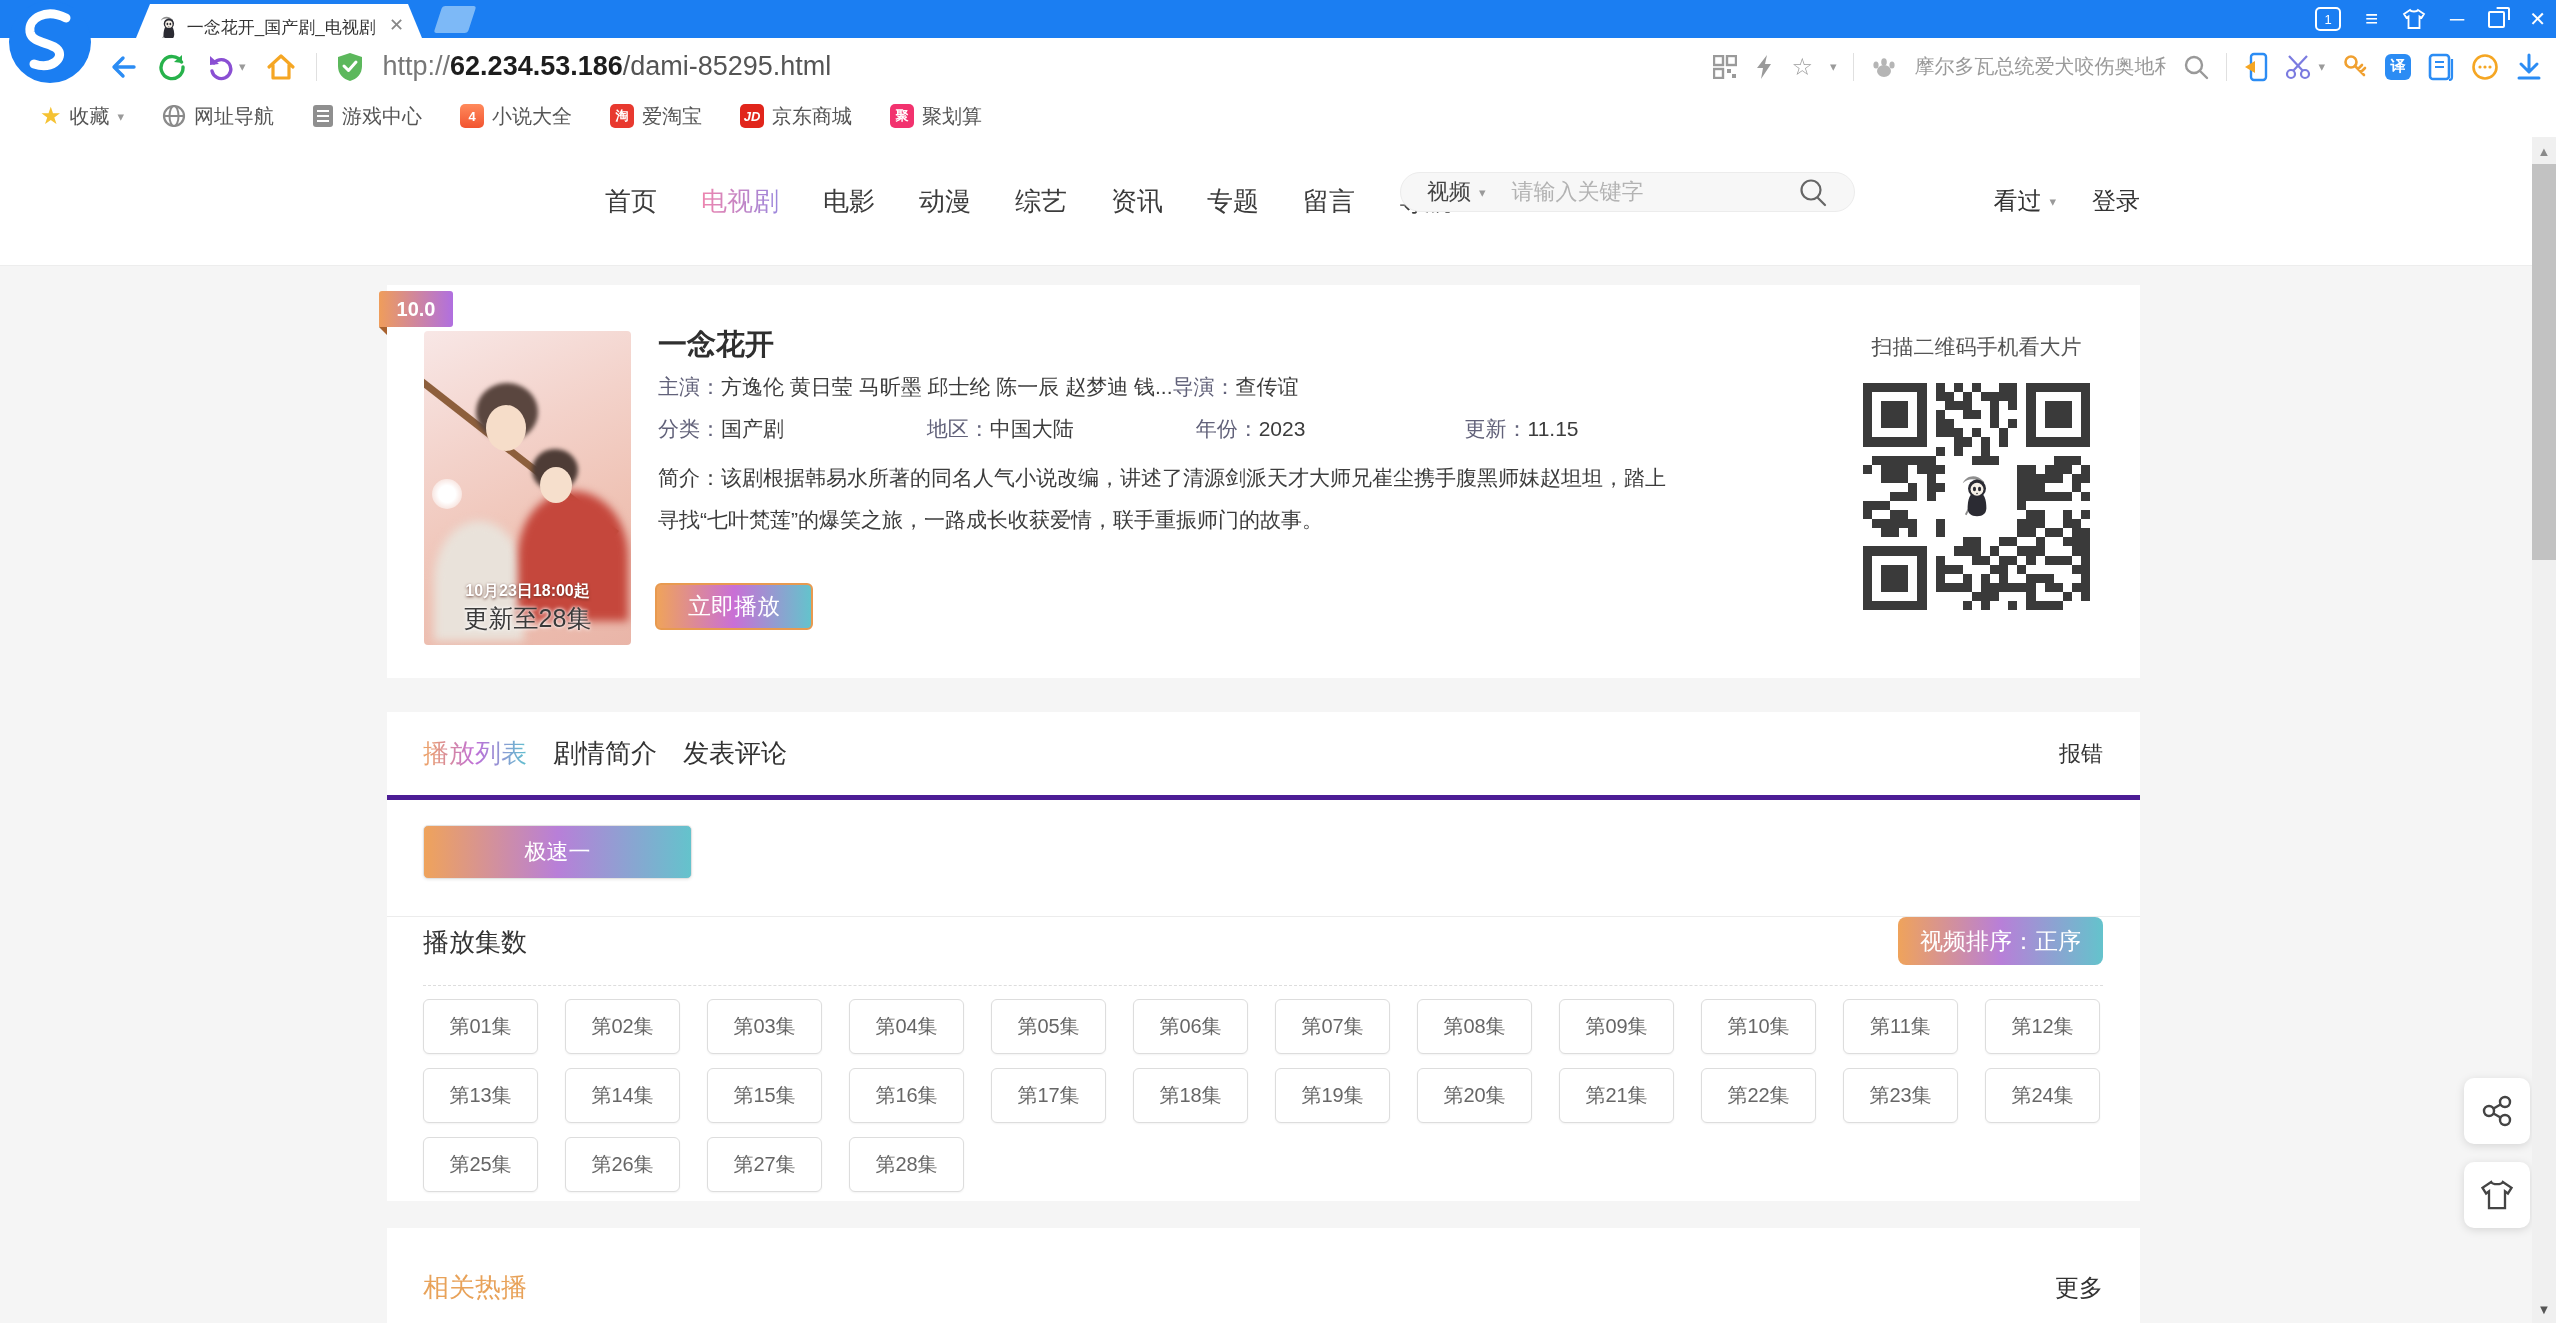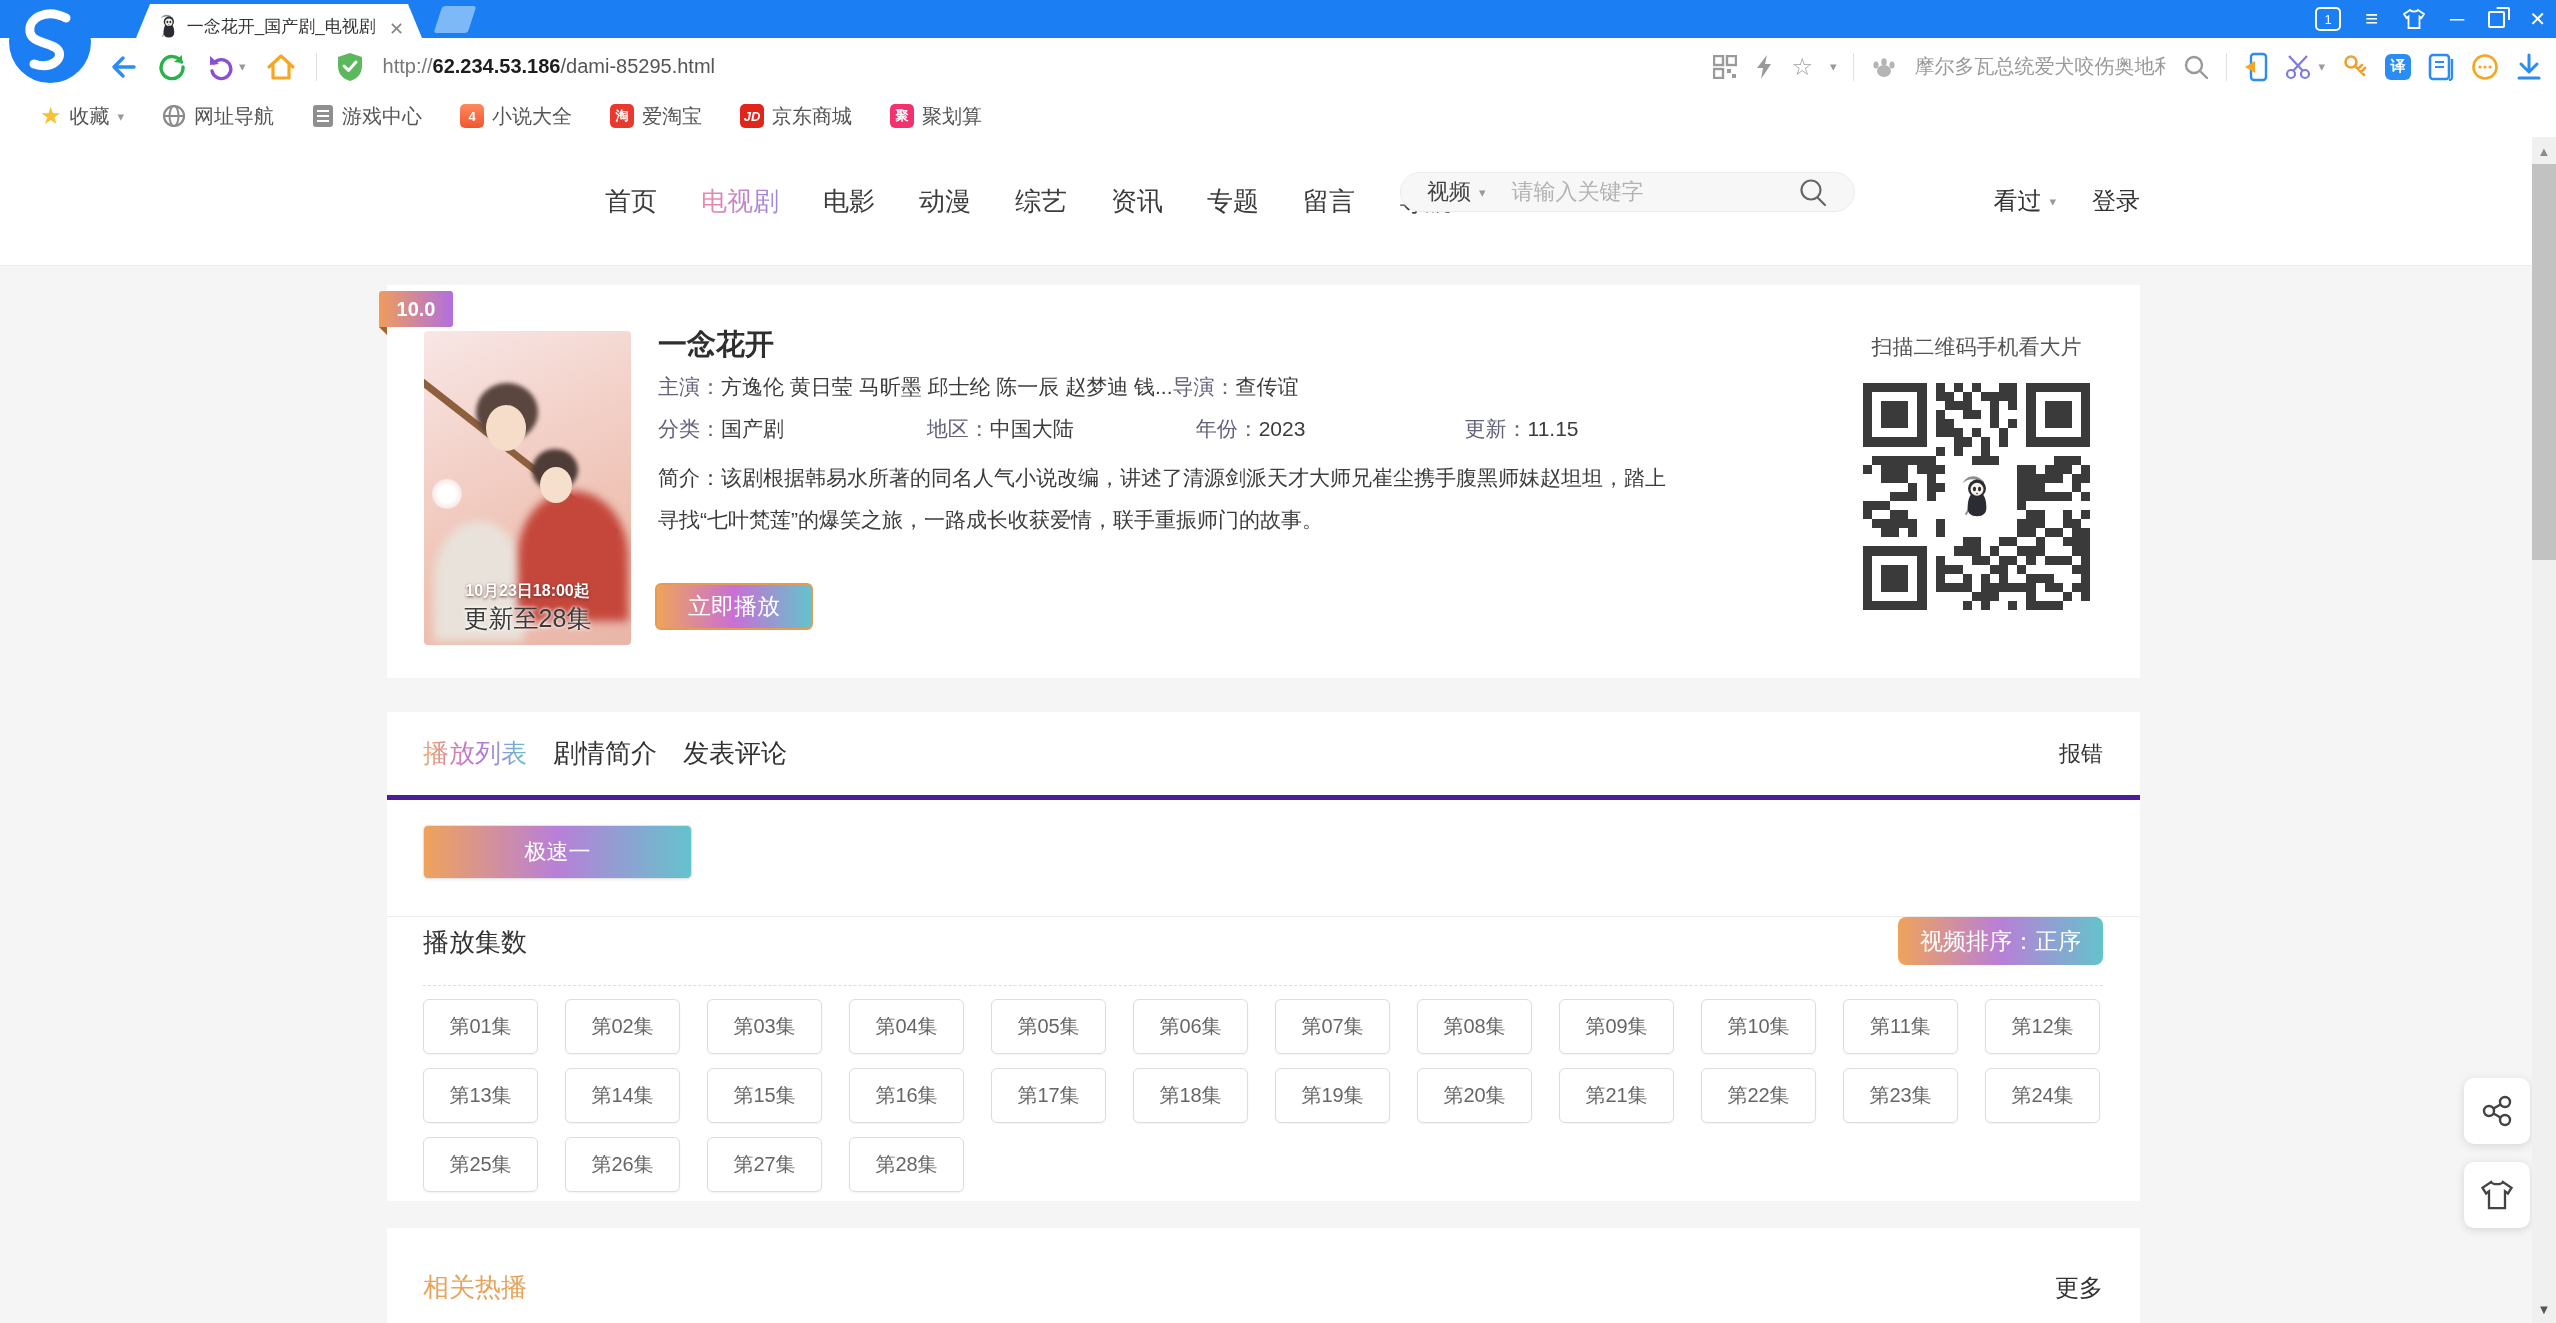--- a/index.html
+++ b/index.html
@@ -9,34 +9,34 @@
   [data-interactable="true"]{cursor:pointer;}
 
   
   .titlebar{position:absolute;left:0;top:0;width:2556px;height:38px;background:#1b7ef2;}
   .toolbar{position:absolute;left:0;top:38px;width:2556px;height:57px;background:#fff;}
   .bookmarkbar{position:absolute;left:0;top:95px;width:2556px;height:42px;background:#fff;border-bottom:1px solid #e6e6e6;}
 
   .sogou-logo{position:absolute;left:6px;top:0;width:88px;height:86px;z-index:30;}
   .tab{position:absolute;left:136px;top:4px;width:286px;height:34px;background:#fff;
        clip-path:polygon(14px 0,calc(100% - 14px) 0,100% 100%,0 100%);
-       display:flex;align-items:flex-end;padding:0 18px 0 24px;box-sizing:border-box;gap:9px;}
+       display:flex;align-items:flex-start;padding:12px 18px 0 24px;box-sizing:border-box;gap:9px;}
   .tab-title{font-size:17px;color:#333;white-space:nowrap;overflow:hidden;width:196px;}
   .tab-close{color:#888;font-size:18px;line-height:1;}
   .newtab-btn{position:absolute;left:438px;top:6px;width:34px;height:27px;background:#7db9f7;transform:skewX(-18deg);border-radius:3px;}
   .win-controls{position:absolute;right:10px;top:0;height:38px;display:flex;align-items:center;gap:24px;color:#fff;}
   .tabcount{width:22px;height:20px;border:2px solid #fff;border-radius:5px;font-size:13px;display:flex;align-items:center;justify-content:center;}
   .wc{font-size:20px;line-height:1;}
   .wc-menu{letter-spacing:0;font-size:22px;}
   .wc-restore{width:13px;height:13px;border:2px solid #fff;border-radius:2px;position:relative;}
   .wc-restore:before{content:'';position:absolute;left:3px;top:-6px;width:13px;height:13px;border:2px solid #fff;border-radius:2px;clip-path:polygon(20% 0,100% 0,100% 80%,86% 80%,86% 14%,20% 14%);}
 
   .nav-cluster{position:absolute;left:108px;top:38px;height:57px;display:flex;align-items:center;gap:20px;}
   .vsep{width:1px;height:28px;background:#e0e0e0;}
-  .url-text{font-size:20px;color:#777;white-space:nowrap;}
+  .url-text{font-size:27px;color:#777;white-space:nowrap;}
   .url-text b{color:#1d1d1d;}
   .url-text .path{color:#555;font-weight:normal;}
 
   .right-cluster{position:absolute;right:14px;top:38px;height:57px;display:flex;align-items:center;gap:17px;}
   .hot-search{font-size:20px;color:#9a9a9a;width:252px;overflow:hidden;white-space:nowrap;}
   .caret{color:#9a9a9a;font-size:13px;}
   .caret:after{content:'▾';}
   .glyph-icon{font-size:24px;color:#9a9a9a;line-height:1;}
   .app-badge{width:26px;height:26px;border-radius:6px;color:#fff;display:flex;align-items:center;justify-content:center;font-size:15px;font-weight:bold;}
 

